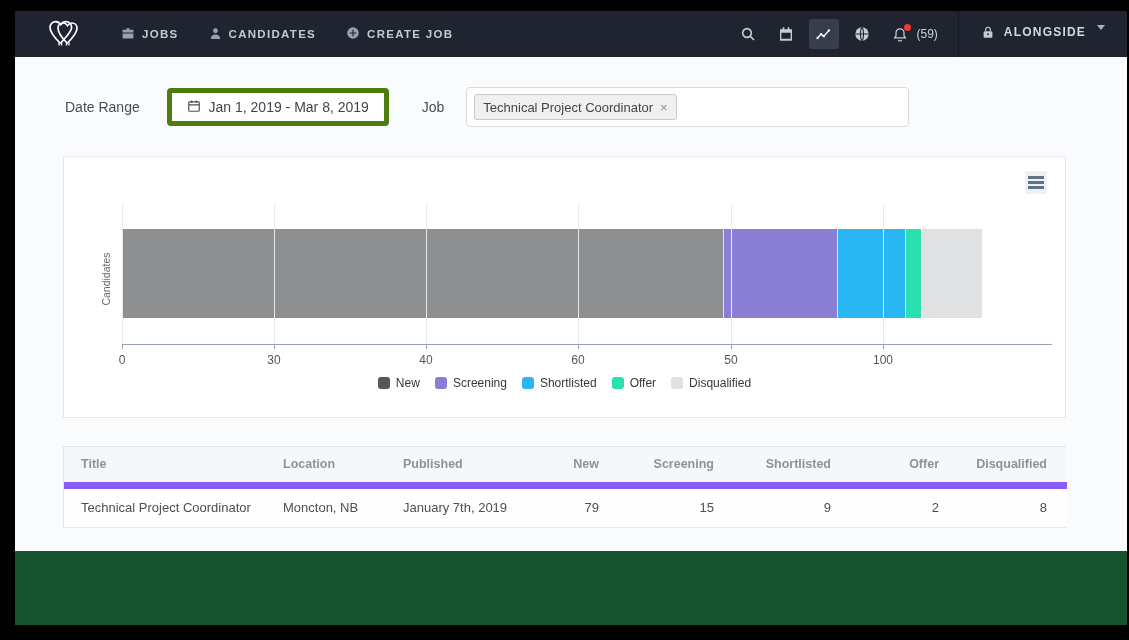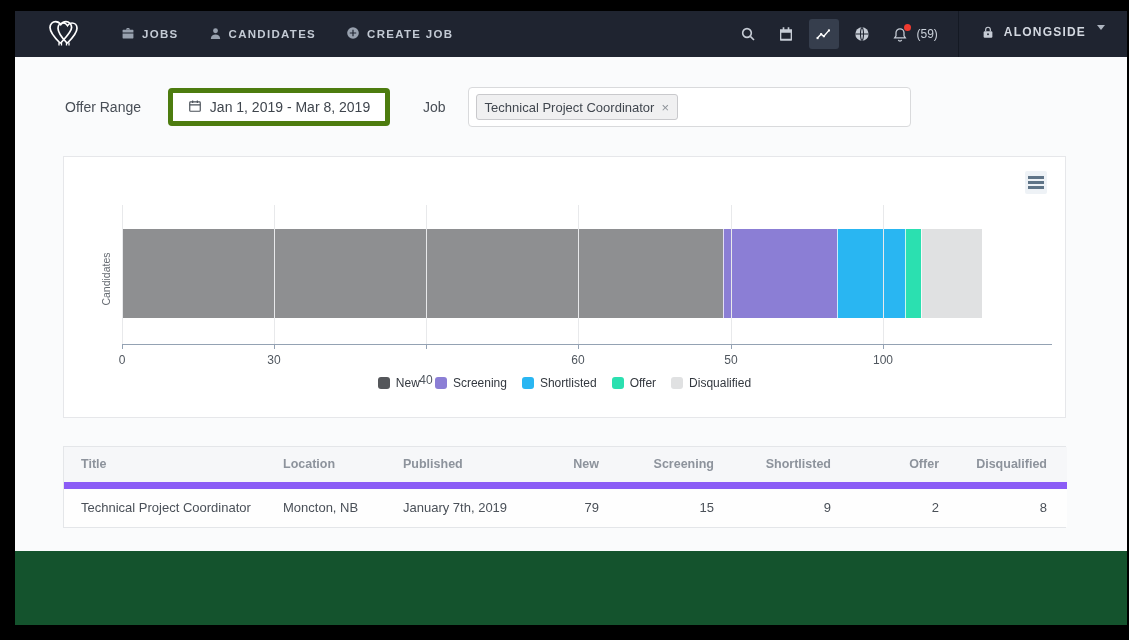--- a/index.html
+++ b/index.html
@@ -208,21 +208,21 @@
         <span>ALONGSIDE</span>
         <span class="chev"></span>
       </div>
     </div>
   </nav>
 
 
   <div class="content">
 
     <div class="filters">
-      <span class="filter-label">Offer Range</span>
+      <span class="filter-label">Date Range</span>
       <div class="date-input">
         <span>
           <svg width="14" height="14" viewBox="0 0 24 24" fill="none" stroke="#4a5058" stroke-width="2">
               <rect x="3" y="5" width="18" height="16" rx="1.5"></rect>
               <path d="M8 2.5V7M16 2.5V7M3 10h18"></path>
             </svg>
         </span>
         <span>Jan 1, 2019 - Mar 8, 2019</span>
       </div>
       <span class="filter-label job-label">Job</span>
@@ -251,21 +251,21 @@
             <div class="seg" title="Disqualified: 8" style="left: 798.689px; width: 60.8525px; background: rgb(224, 225, 226);"></div>
           </div>
       <div class="gridline" style="left: 0px;"></div>
           <div class="tickmark" style="left: 0px;"></div>
           <div class="ticklabel" style="left: 0px;">0</div>
           <div class="gridline" style="left: 152px;"></div>
           <div class="tickmark" style="left: 152px;"></div>
           <div class="ticklabel" style="left: 152px;">30</div>
           <div class="gridline" style="left: 304px;"></div>
           <div class="tickmark" style="left: 304px;"></div>
-          <div class="ticklabel" style="left: 304px; margin-top: 20px;">40</div>
+          <div class="ticklabel" style="left: 304px;">40</div>
           <div class="gridline" style="left: 456px;"></div>
           <div class="tickmark" style="left: 456px;"></div>
           <div class="ticklabel" style="left: 456px;">60</div>
           <div class="gridline" style="left: 609px;"></div>
           <div class="tickmark" style="left: 609px;"></div>
           <div class="ticklabel" style="left: 609px;">50</div>
           <div class="gridline" style="left: 761px;"></div>
           <div class="tickmark" style="left: 761px;"></div>
           <div class="ticklabel" style="left: 761px;">100</div>
         </div>

